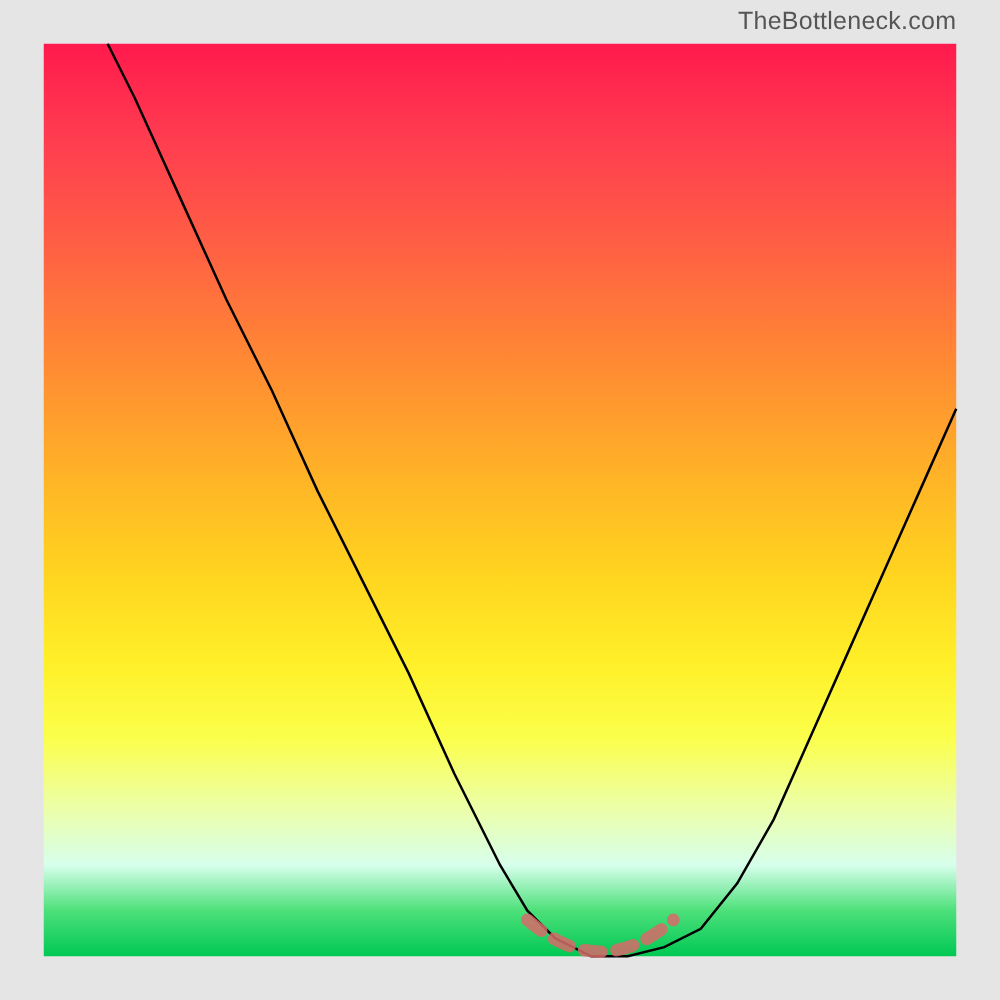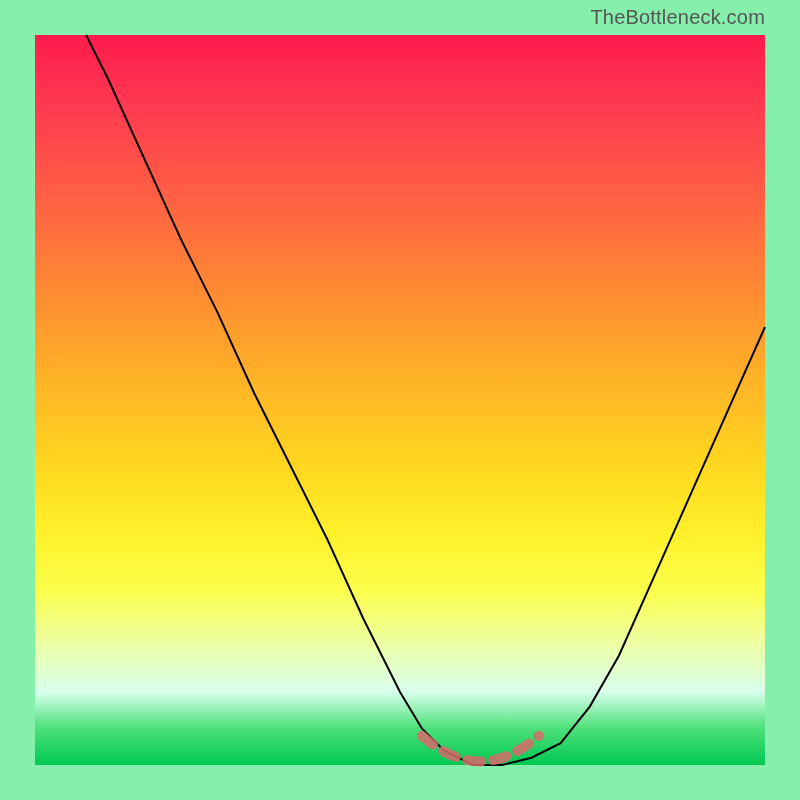--- a/index.html
+++ b/index.html
@@ -8,21 +8,21 @@
     width: 800px;
     height: 800px;
     background: #000;
     font-family: Arial, Helvetica, sans-serif;
     overflow: hidden;
   }
   .canvas {
     position: relative;
     width: 800px;
     height: 800px;
-    background: #86efac;
+    background: #e5e5e5;
   }
   .plot-area {
     position: absolute;
     left: 35px;
     top: 35px;
     width: 730px;
     height: 730px;
     background: linear-gradient(to bottom,
       #ff1a4d 0%,
       #ff3b50 10%,

